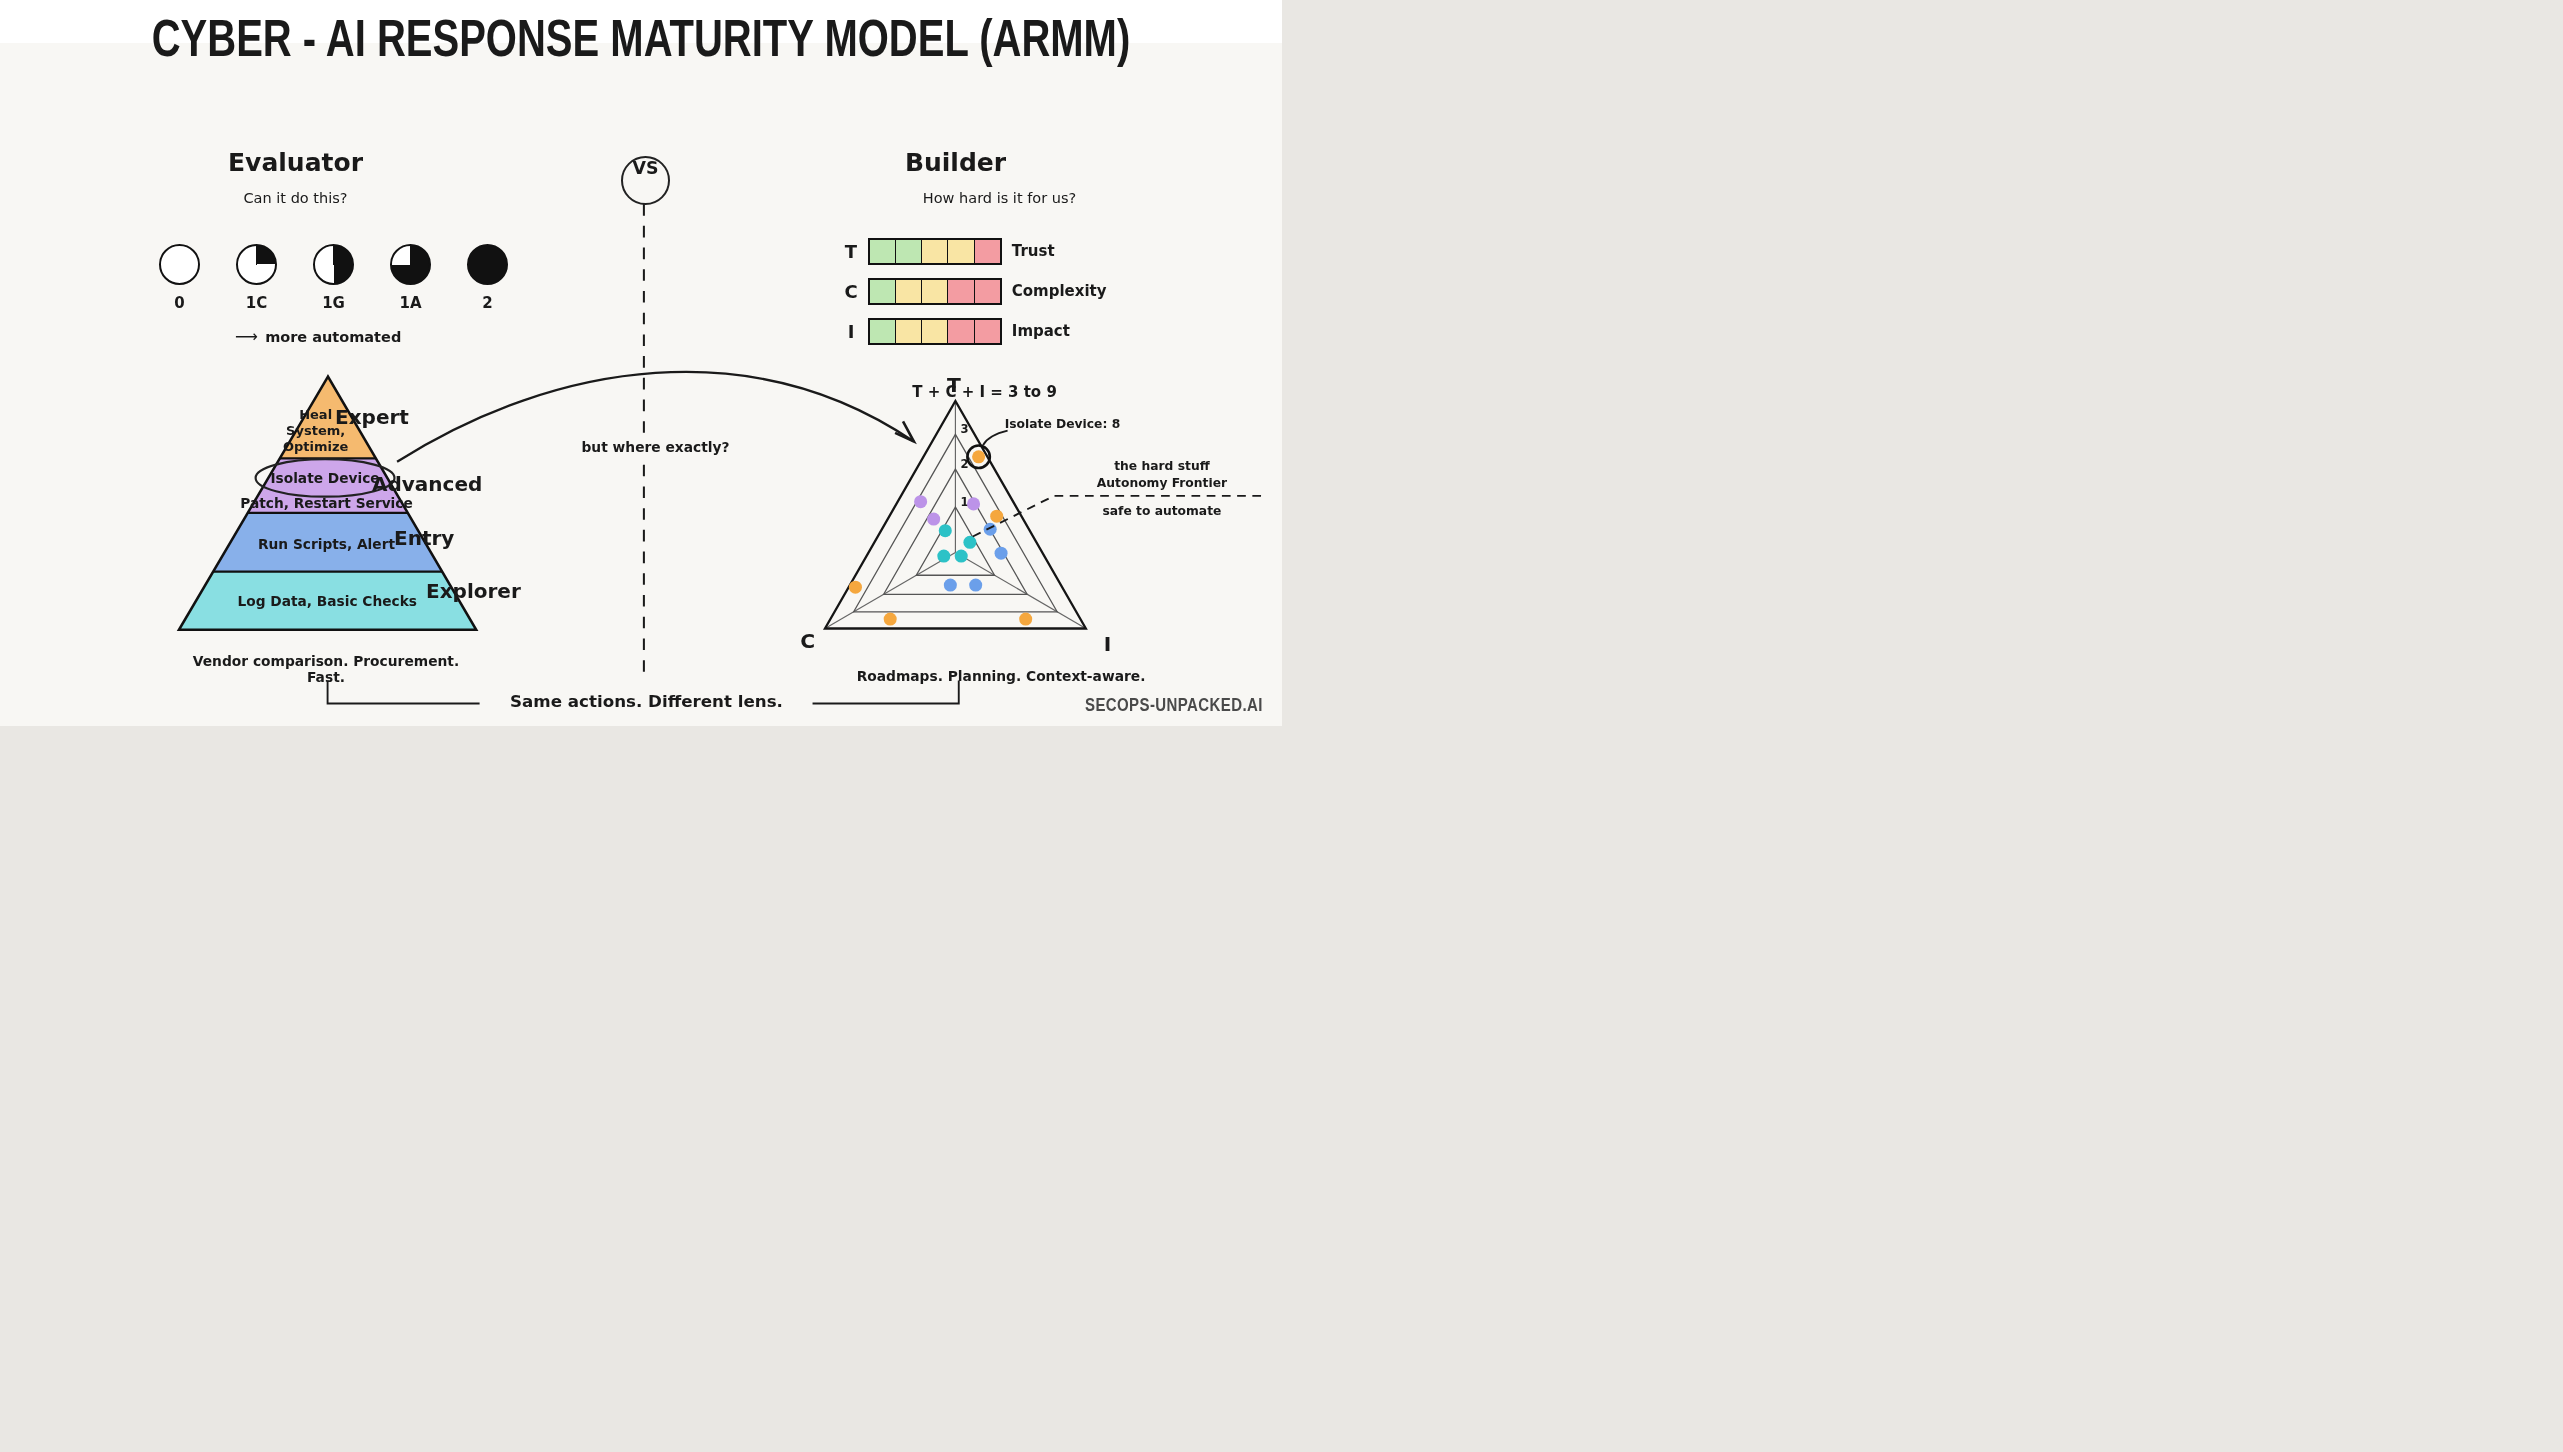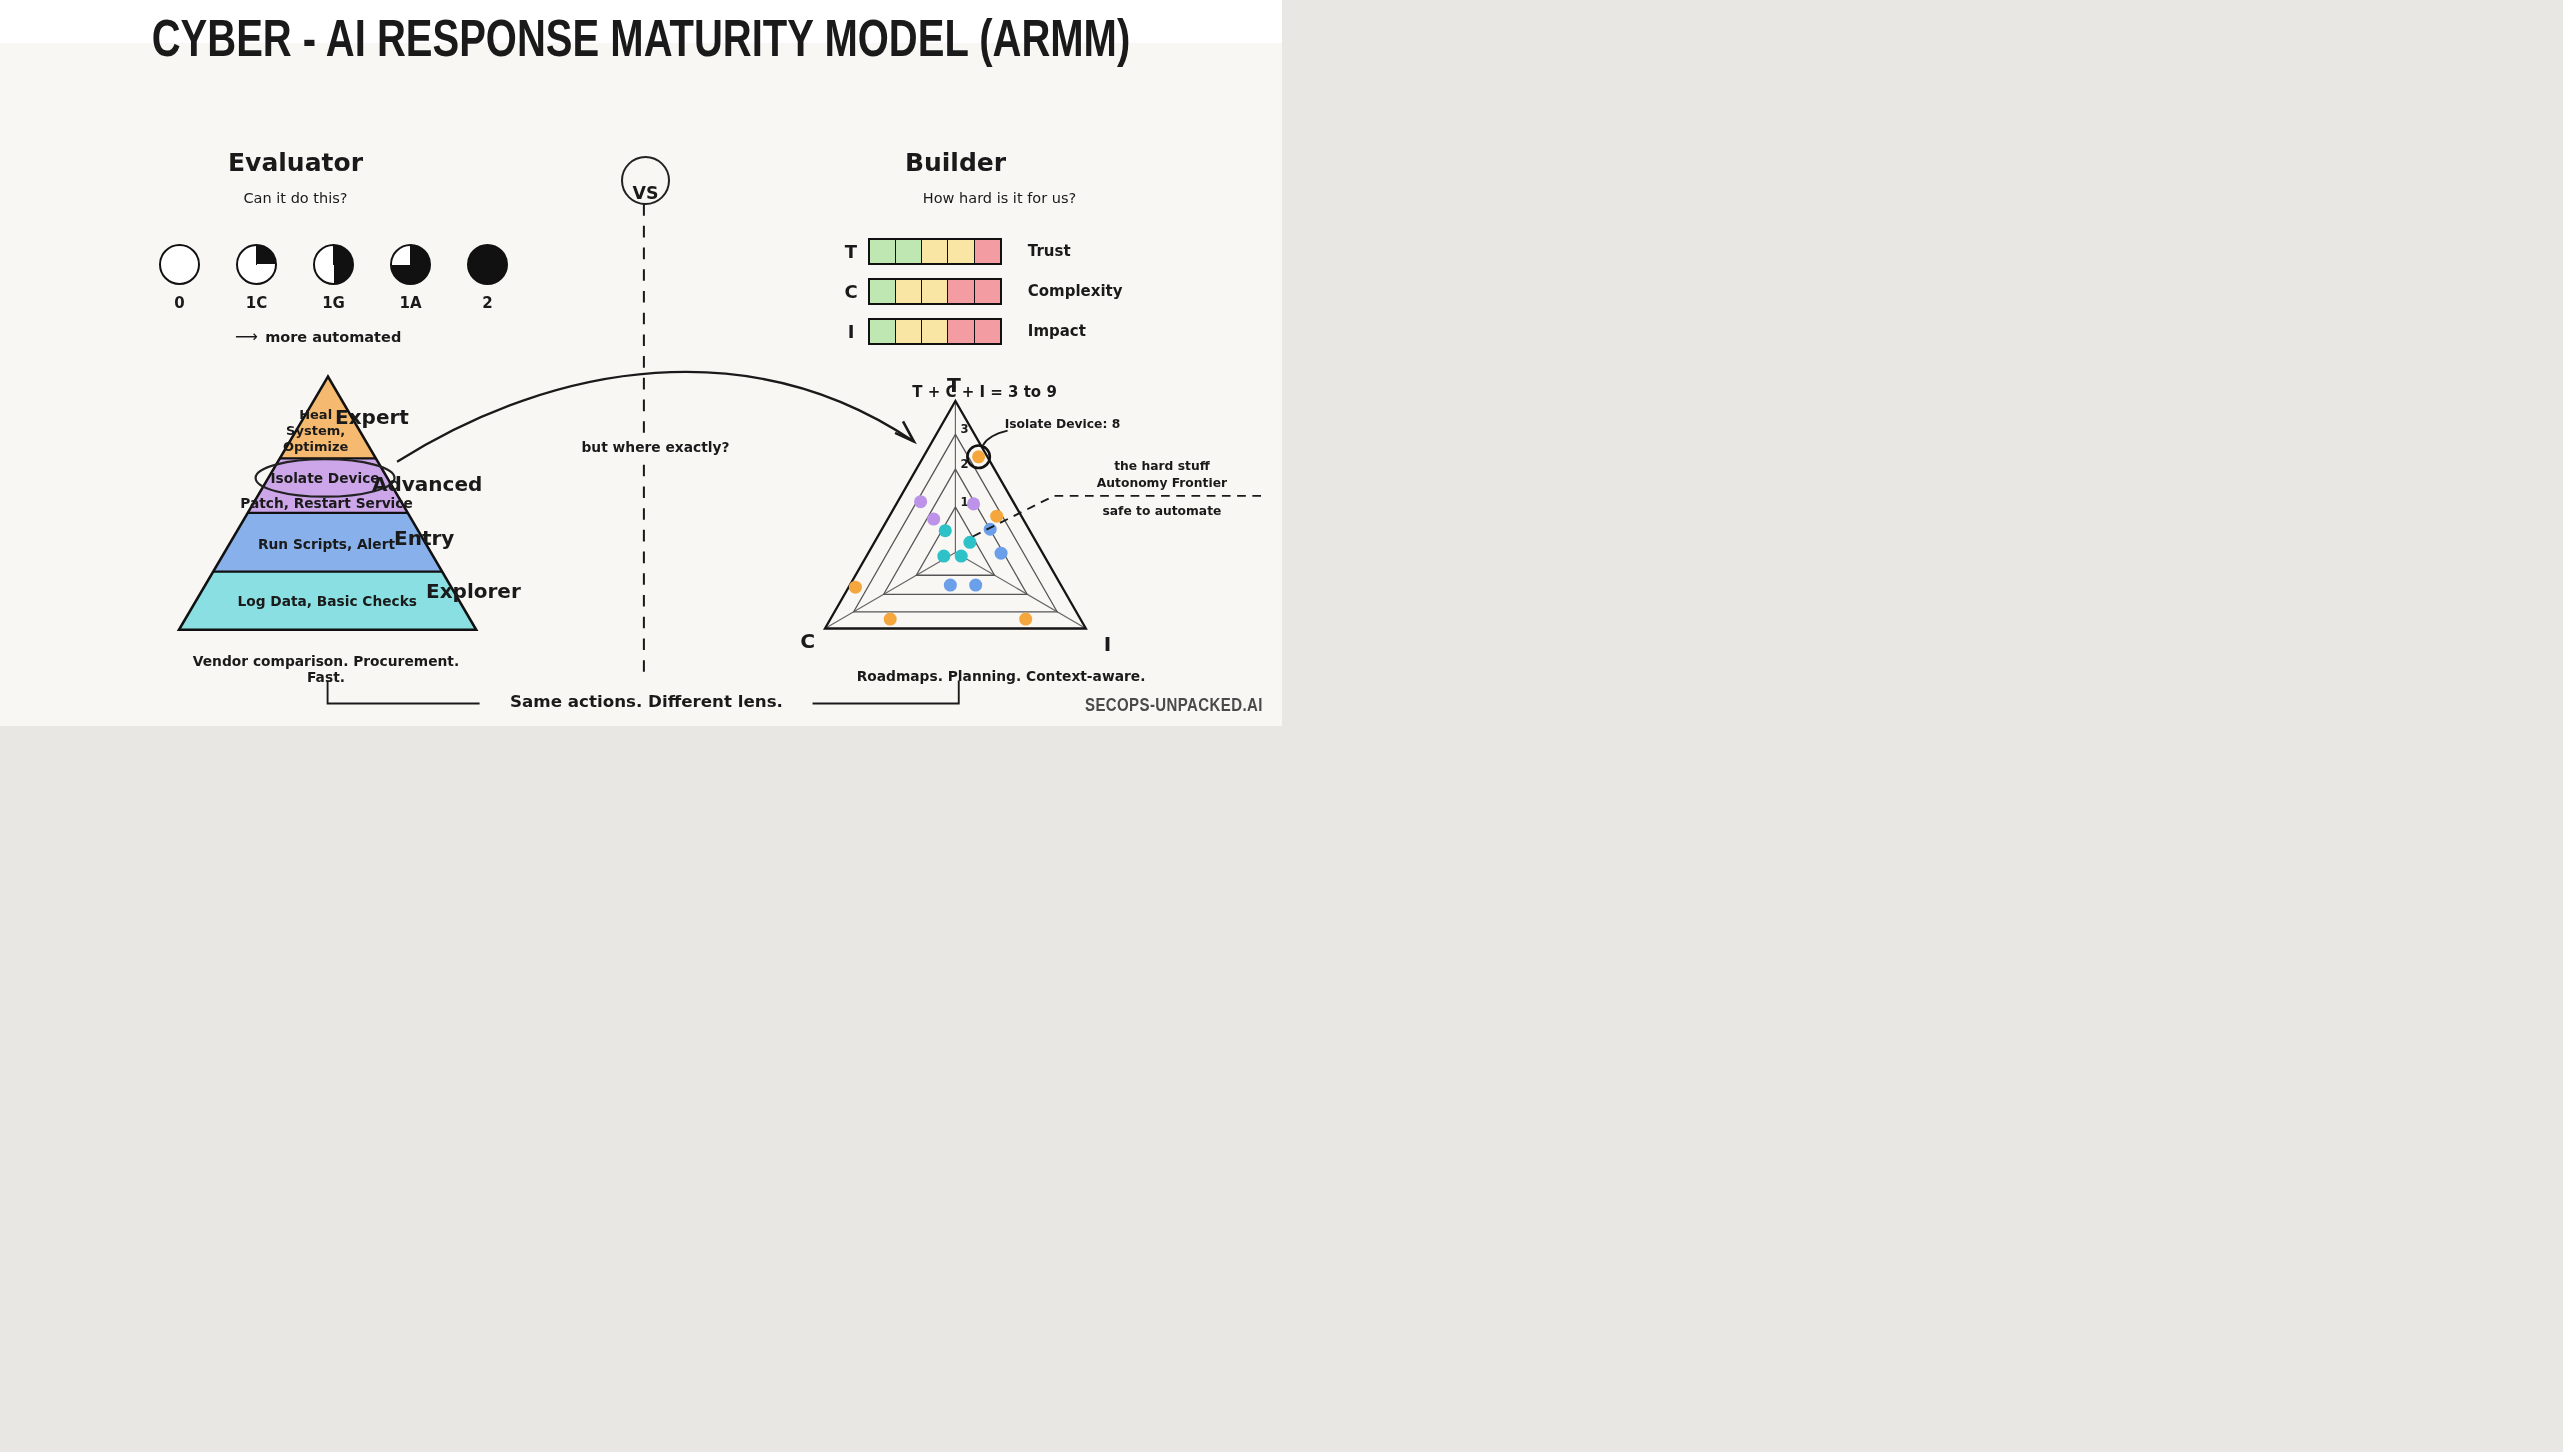--- a/index.html
+++ b/index.html
@@ -22,30 +22,30 @@
   .scale-item{display:flex;flex-direction:column;align-items:center;width:41px;}
   .ball{width:41px;height:41px;border:2.2px solid #111;border-radius:50%;box-sizing:border-box;}
   .ball-label{margin-top:9.4px;font-size:15px;font-weight:bold;}
   .more-auto{left:235px;top:327px;font-size:14.5px;font-weight:bold;white-space:nowrap;}
   .more-auto .arrow{font-weight:normal;margin-right:7.2px;font-size:16px;}
   .pyr-label{font-size:20px;font-weight:bold;white-space:nowrap;}
   .caption{font-size:13.8px;font-weight:bold;}
   .vendor-cap{left:181px;top:653px;width:290px;}
   .roadmap-cap{left:811px;top:668px;width:290px;margin-left:45px;}
   .vs{left:621px;top:156px;width:45px;height:45px;border:2.2px solid #222;border-radius:50%;
-      display:flex;align-items:flex-end;justify-content:center;font-size:17.4px;font-weight:bold;
+      display:flex;align-items:flex-start;justify-content:center;font-size:17.4px;font-weight:bold;
       background:#F8F7F4;z-index:3;}
   .where{left:572px;top:436px;width:167px;background:#F8F7F4;font-size:13.8px;font-weight:bold;
          z-index:3;padding:2.9px 0;}
   .tci-row{position:absolute;left:840px;display:flex;align-items:center;height:24.6px;}
   .tci-letter{width:22px;text-align:center;font-size:18px;font-weight:bold;margin-right:5.8px;}
   .tci-bar{width:130px;height:22.4px;border:2.2px solid #111;display:flex;box-sizing:content-box;}
   .tci-cell{flex:1;border-right:1.8px solid #111;}
   .tci-cell:last-child{border-right:none;}
-  .tci-name{margin-left:26px;font-size:15px;font-weight:bold;}
+  .tci-name{margin-left:10px;font-size:15px;font-weight:bold;}
   .formula{left:858px;top:335px;width:253px;font-size:15px;font-weight:bold;margin-top:48px;}
   .bottom-cap{left:500px;top:691px;width:293px;font-size:16.7px;font-weight:bold;z-index:3;}
   .footer{left:1085px;top:693px;font-family:"Liberation Sans",sans-serif;font-weight:900;
           font-size:15px;color:#4A4A4A;transform:scaleY(1.25);transform-origin:top left;
           letter-spacing:0.4px;white-space:nowrap;}
   svg text{font-family:"DejaVu Sans",sans-serif;fill:#1a1a1a;}
   .overlay{left:0;top:0;z-index:2;pointer-events:none;}
 </style>
 </head>
 <body>

